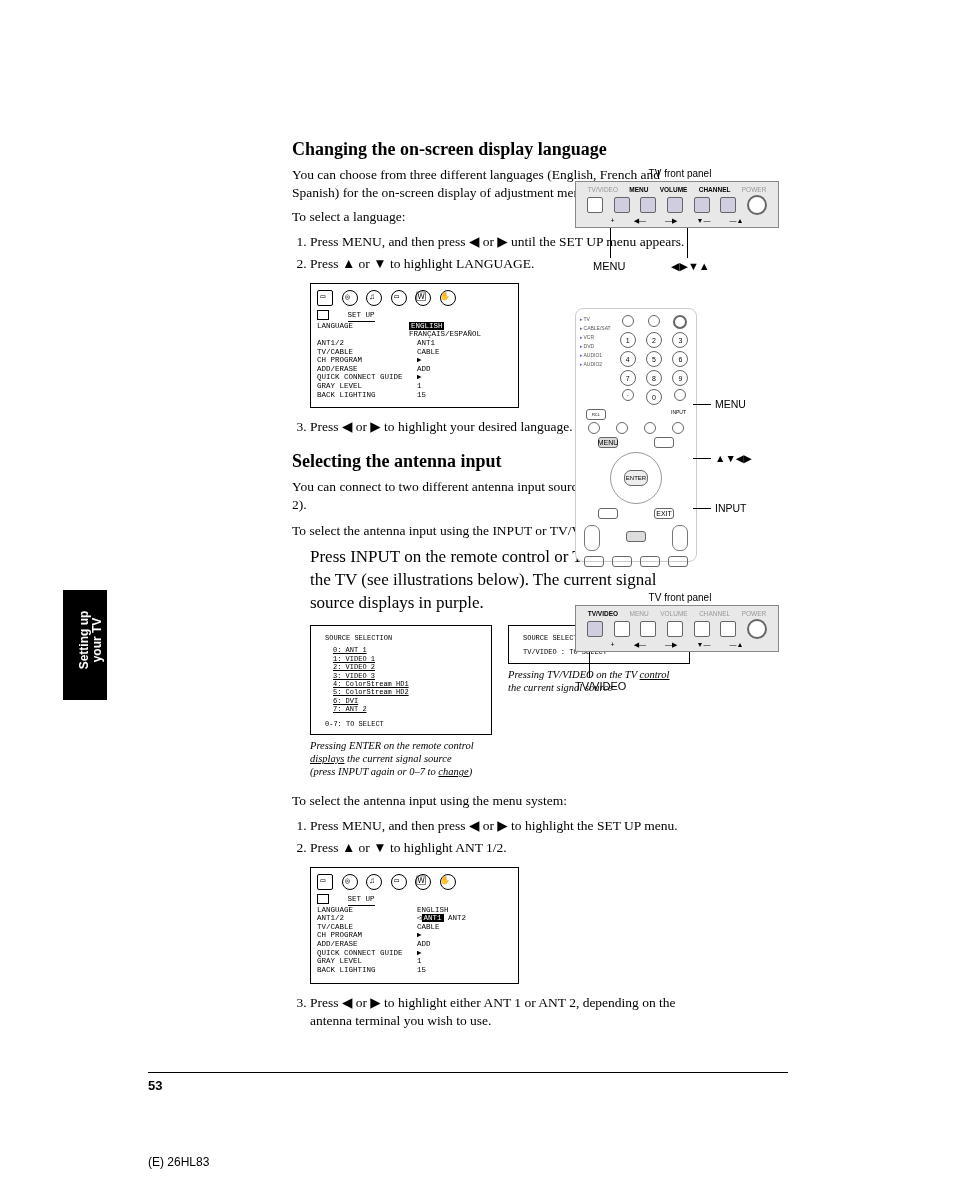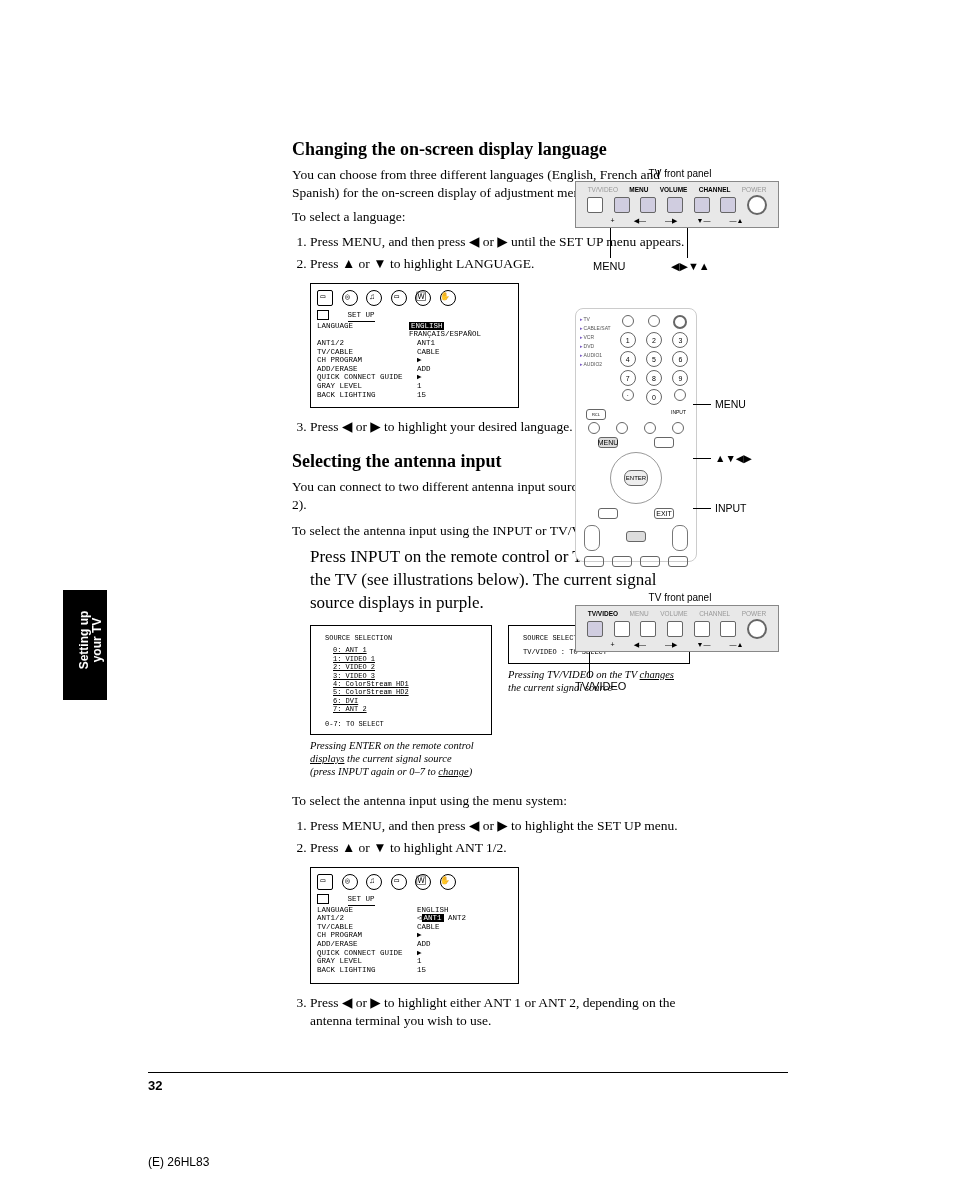--- a/index.html
+++ b/index.html
@@ -233,21 +233,21 @@
           <u>displays</u><span> the current signal source (press INPUT again or 0–7 to </span><u>change</u><span>)</span>
         </div>
       </div>
       <div>
         <div class="src-box">
           <div style="margin-bottom:4px;">SOURCE SELECTION</div>
           <div style="margin-top:6px;">TV/VIDEO : TO SELECT</div>
         </div>
         <div class="src-caption">
           <span>Pressing TV/VIDEO on the TV</span>
-          <u>changes</u><span> the current signal source</span>
+          <u>control</u><span> the current signal source</span>
         </div>
       </div>
     </div>
 
     <p class="body">To select the antenna input using the menu system:</p>
     <ol class="steps">
       <li>Press MENU, and then press ◀ or ▶ to highlight the SET UP menu.</li>
       <li>Press ▲ or ▼ to highlight ANT 1/2.</li>
     </ol>
 
@@ -449,16 +449,16 @@
       </div>
       <div style="position:relative;height:40px;">
         <div style="position:absolute;left:14px;top:0;border-left:1px solid #000;height:26px;"></div>
         <div class="callout-lbl" style="left:0px;top:28px;">TV/VIDEO</div>
       </div>
     </div>
 
   </div>
 
   <div class="page-num-line"></div>
-  <div class="page-num">32</div>
+  <div class="page-num">53</div>
   <div class="footer-code">(E) 26HL83</div>
 
 </div>
 
 </body></html>

